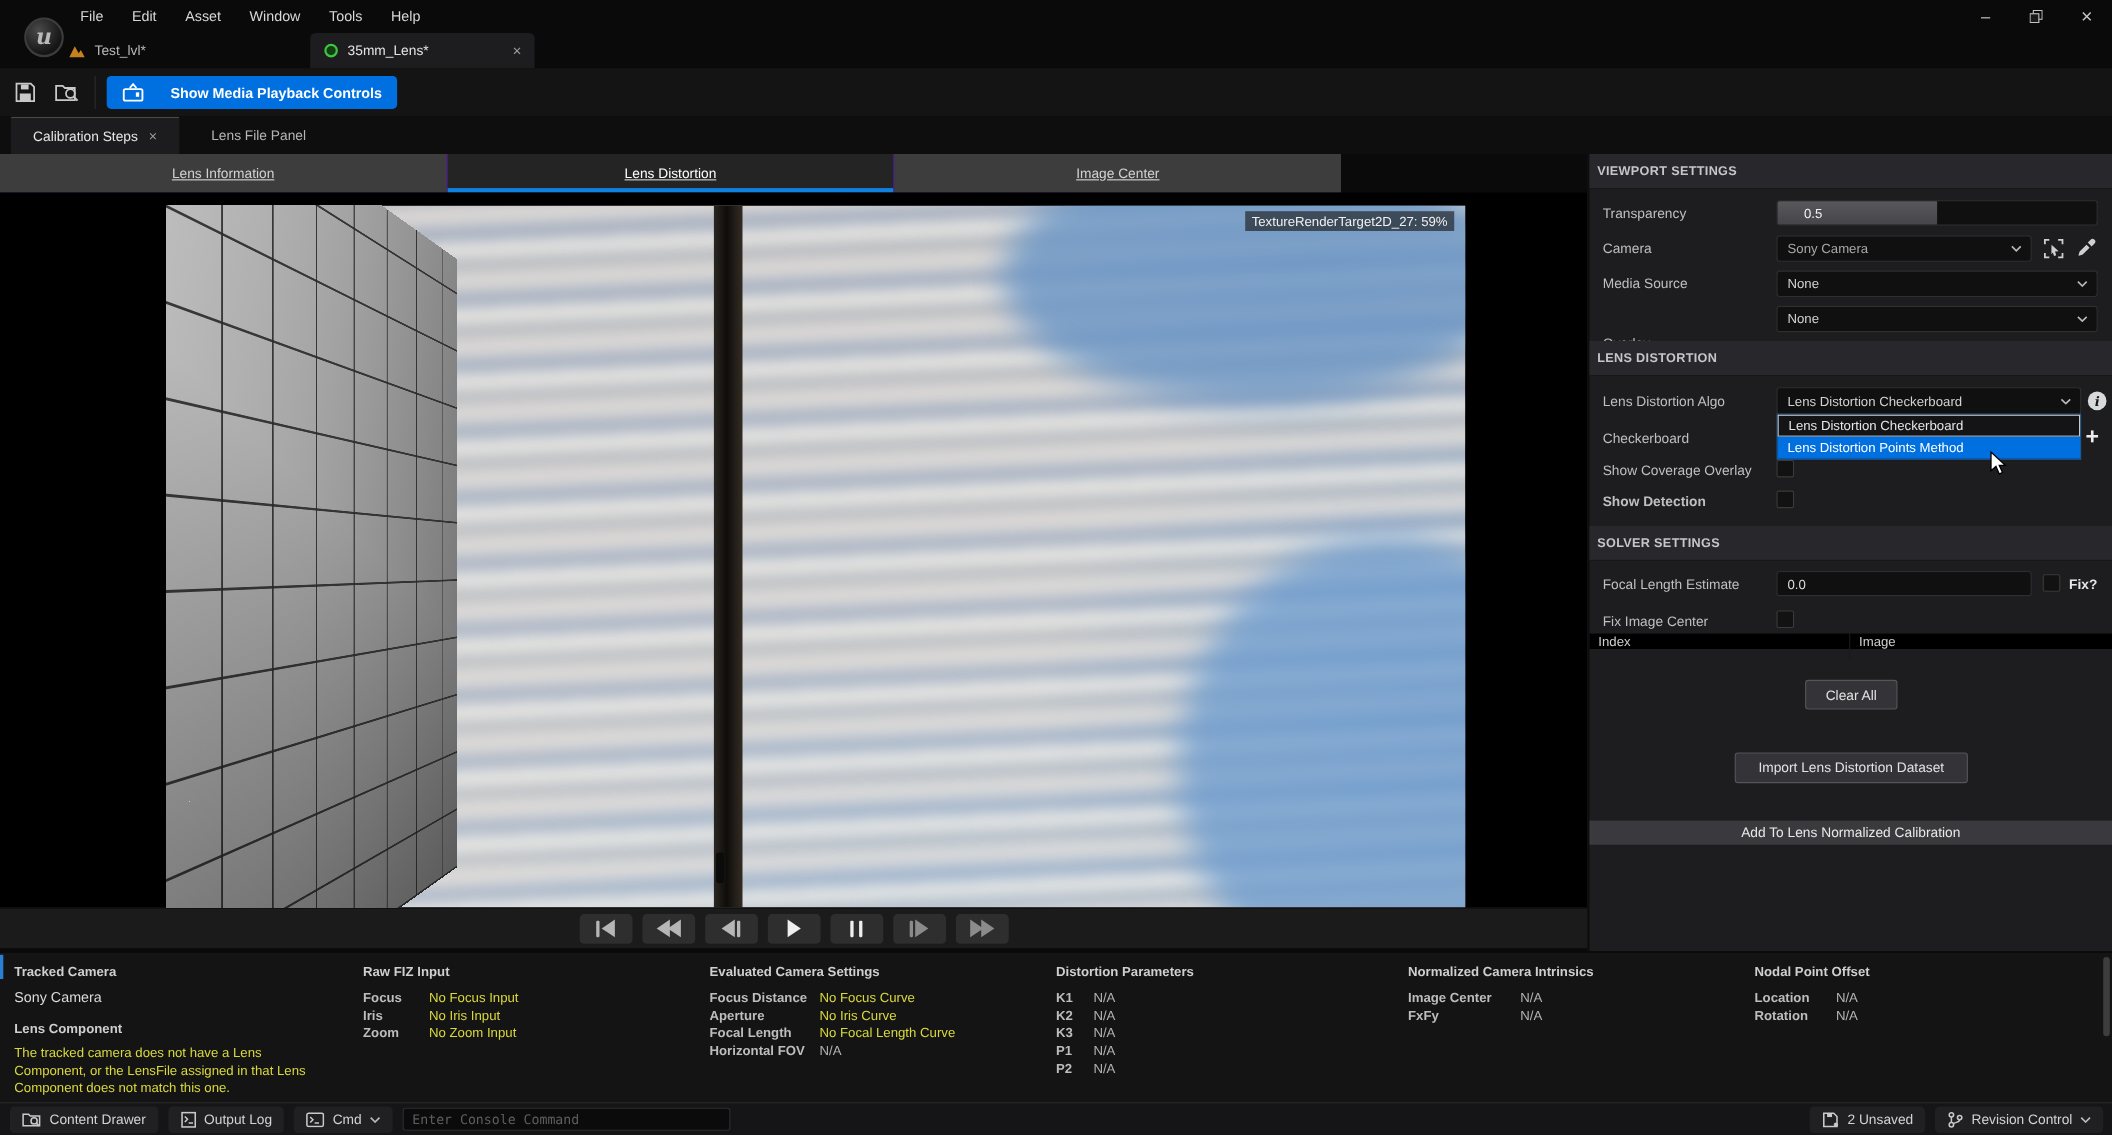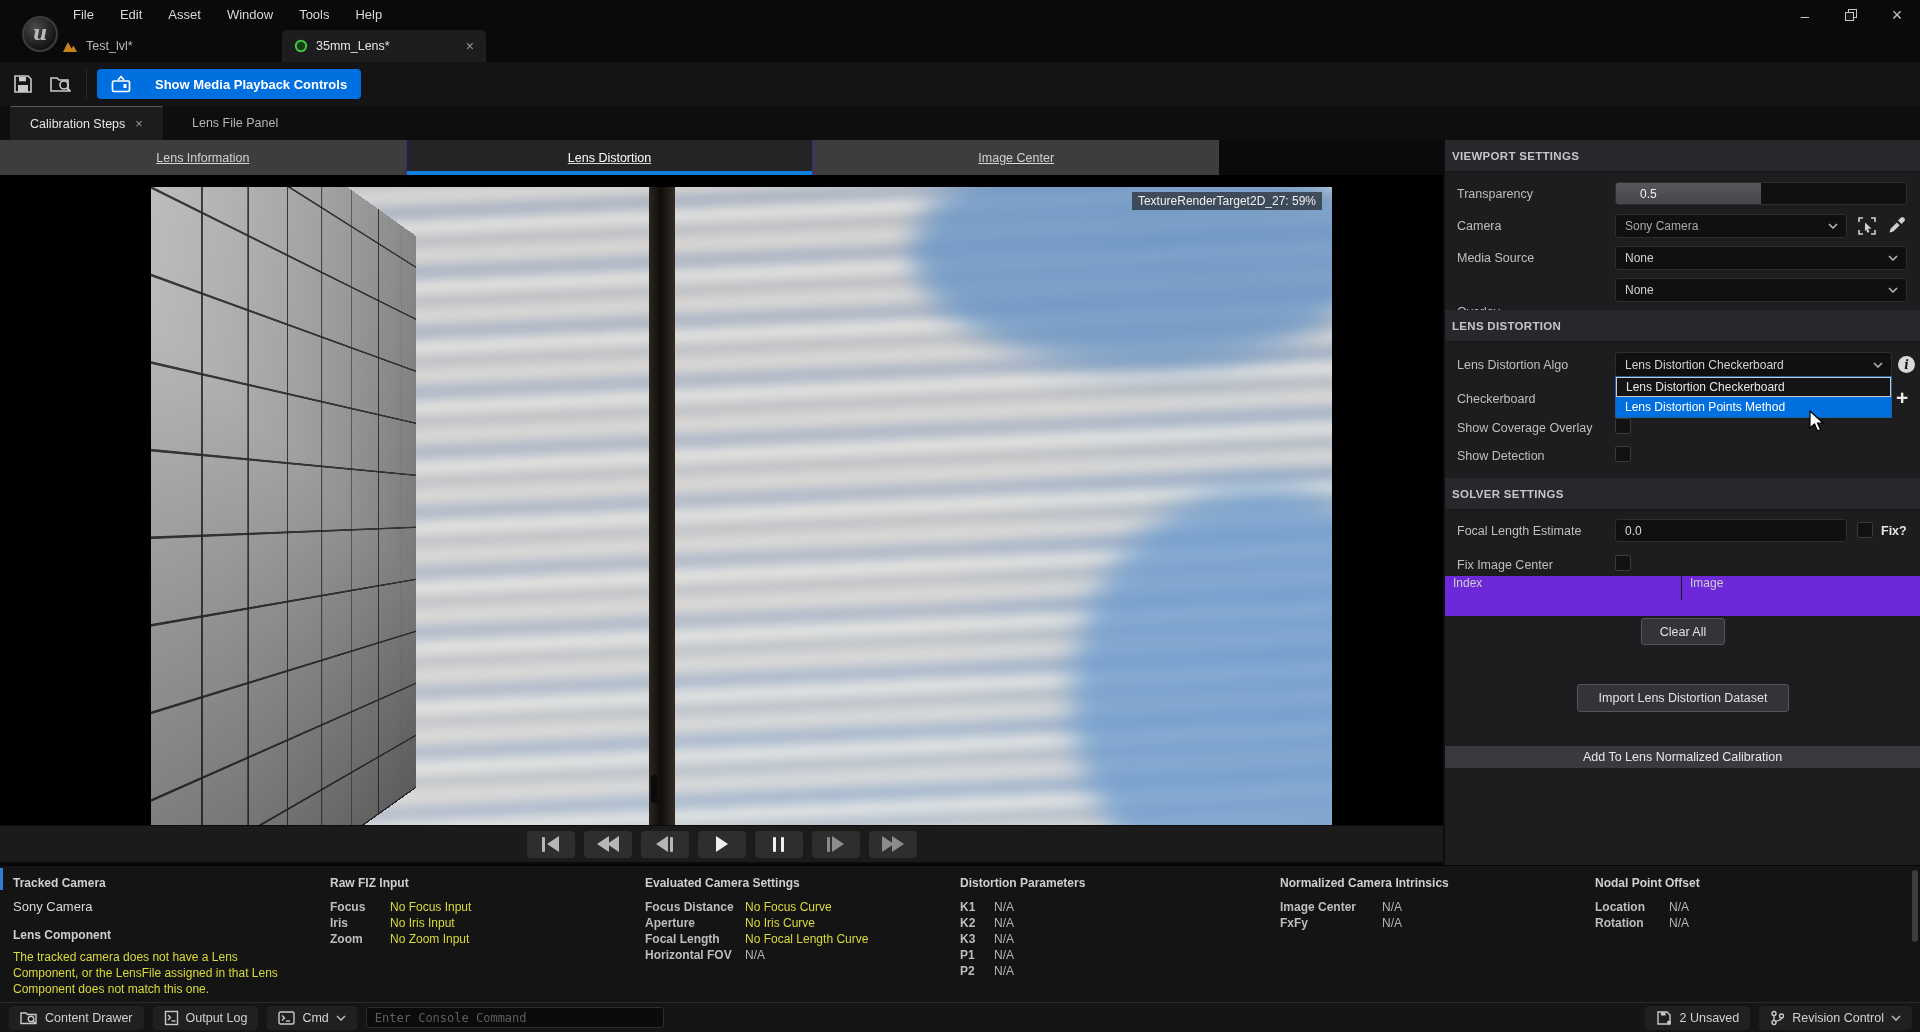--- a/index.html
+++ b/index.html
@@ -110,21 +110,21 @@
   .checkbox{position:absolute;width:16px;height:16px;background:#121212;border:1px solid #3a3a3a;border-radius:2px;box-sizing:border-box;}
   .circle-i{position:absolute;width:17px;height:17px;border-radius:50%;background:#d7d9db;color:#18181a;
       display:flex;align-items:center;justify-content:center;font-family:"DejaVu Serif",serif;
       font-weight:bold;font-style:italic;font-size:12px;}
   .plus{position:absolute;color:#ececec;font-size:21px;font-weight:bold;line-height:18px;}
   .dropdown{position:absolute;left:170px;top:236px;width:277px;background:#101012;
       border:1px solid #1e5f9e;box-sizing:border-box;z-index:20;}
   .dd-item{height:20px;display:flex;align-items:center;padding-left:9px;font-size:12px;color:#e6e6e6;box-sizing:border-box;}
   .dd-item.focused{border:1px solid #c9c9c9;background:#141416;}
   .dd-item.selected{background:#0070e0;color:#fff;}
-  .tbl-header{position:absolute;left:0;top:436px;width:475px;height:40px;background:#6d28d9;
+  .tbl-header{position:absolute;left:0;top:436px;width:475px;height:14px;background:#000000;
       display:flex;align-items:flex-start;font-size:12px;color:#cfcfcf;}
   .tbl-col1{width:236px;padding-left:8px;box-sizing:border-box;}
   .tbl-div{width:1px;height:24px;background:#1a1a1a;}
   .tbl-col2{padding-left:8px;}
   .btn-dark{background:#333338;border:1px solid #55555a;border-radius:3px;color:#e2e2e2;
       font-size:12.5px;display:flex;align-items:center;justify-content:center;}
   .add-bar{position:absolute;left:0;top:606px;width:475px;height:22px;background:#3a3a3e;
       display:flex;align-items:center;justify-content:center;font-size:12.5px;color:#e8e8e8;}
   .cursor{position:absolute;left:364px;top:270px;z-index:30;}
   
@@ -344,21 +344,21 @@
       <div class="dd-item focused">Lens Distortion Checkerboard</div>
       <div class="dd-item selected">Lens Distortion Points Method</div>
     </div>
 
     <div class="row-label" style="top:252px;">Checkerboard</div>
     <div class="plus" style="left:451px;top:249px;">+</div>
 
     <div class="row-label" style="top:281px;">Show Coverage Overlay</div>
     <div class="checkbox" style="left:170px;top:278px;"></div>
 
-    <div class="row-label" style="top:309px;">Show Detection</div>
+    <div class="row-label" style="top:309px;font-weight:bold;">Show Detection</div>
     <div class="checkbox" style="left:170px;top:306px;"></div>
 
     <div class="sec-header" style="top:338px;">
       <span>SOLVER SETTINGS</span>
     </div>
 
     <div class="row-label" style="top:384px;">Focal Length Estimate</div>
     <div class="field" style="left:170px;top:379px;width:232px;height:23px;">
       <span class="val">0.0</span>
     </div>

